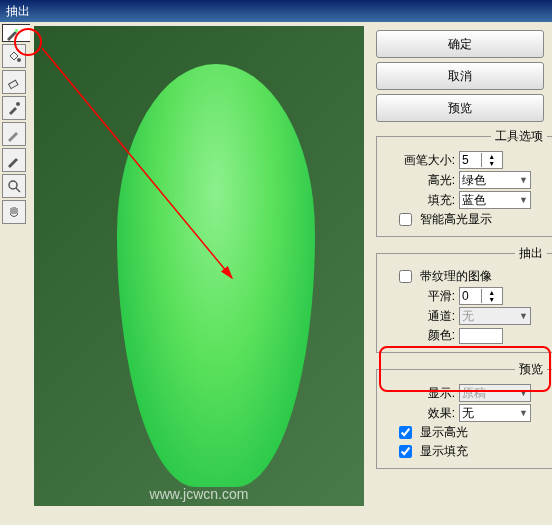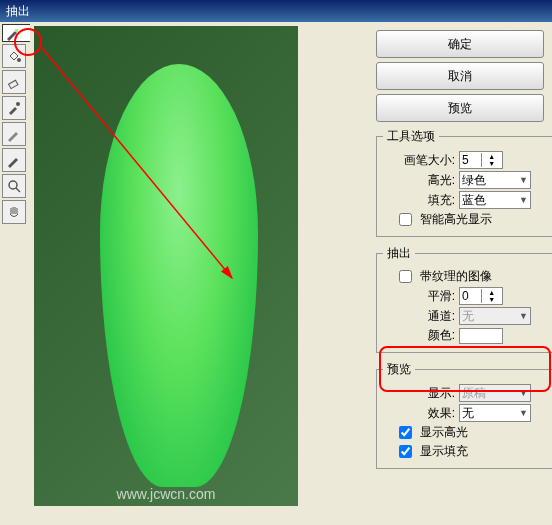--- a/index.html
+++ b/index.html
@@ -3,31 +3,31 @@
 <meta charset="utf-8">
 <style>
   * { box-sizing: border-box; font-family: "Microsoft YaHei", sans-serif; font-size: 12px; }
   body { margin: 0; background: #ece9d8; width: 552px; height: 525px; }
   .titlebar { background: linear-gradient(#0a246a,#3a6ea5); color: #fff; height: 22px; line-height: 22px; padding: 0 6px; }
   .dialog { display: flex; height: 503px; }
   .tools { width: 30px; background: #ece9d8; padding: 2px; display: flex; flex-direction: column; gap: 2px; }
   .tool { width: 24px; height: 24px; border: 1px solid #888; background: #f0f0f0; display: flex; align-items: center; justify-content: center; cursor: pointer; }
   .tool.sel { border: 1px solid #333; background: #fff; }
   .canvas { position: relative; width: 340px; height: 500px; background: #ece9d8; padding: 4px; }
-  .imgwrap { position: relative; width: 264px; height: 480px; background: linear-gradient(135deg,#2a5a2a,#4a7a4a); overflow: hidden; }
+  .imgwrap { position: relative; width: 330px; height: 480px; background: linear-gradient(135deg,#2a5a2a,#4a7a4a); overflow: hidden; }
   .overlay { position: absolute; inset: 0; }
   .greenfill { position: absolute; left: 25%; top: 8%; width: 60%; height: 88%; background: radial-gradient(ellipse at 50% 30%, rgba(150,255,150,0.9), rgba(100,255,100,0.8) 40%, rgba(50,220,80,0.85) 70%, rgba(0,200,50,0.9)); border-radius: 50% 50% 40% 40% / 40% 40% 60% 60%; }
   .wm { position: absolute; bottom: 4px; left: 0; right: 0; text-align: center; color: rgba(255,255,255,0.7); font-size: 14px; }
   .circ { position: absolute; width: 28px; height: 28px; border: 2px solid #f00; border-radius: 50%; left: 14px; top: 28px; pointer-events: none; }
   .arrow { position: absolute; left: 42px; top: 48px; pointer-events: none; }
   .rbox { position: absolute; border: 2px solid #f00; border-radius: 8px; pointer-events: none; }
   .panel { width: 180px; padding: 8px 6px; background: #ece9d8; display: flex; flex-direction: column; gap: 4px; }
   .btn { height: 28px; border: 1px solid #888; background: linear-gradient(#fff,#ddd); border-radius: 3px; cursor: pointer; display:flex; align-items:center; justify-content:center;}
   fieldset { border: 1px solid #999; margin: 2px 0; padding: 4px 6px 6px 6px; }
-  legend { padding: 0 4px; }
+  legend { padding: 0 4px; text-align: right; }
   .row { display: flex; align-items: center; gap: 4px; margin: 2px 16px; }
   .lbl { width: 56px; text-align: right; }
   .sel { width: 72px; height: 18px; border: 1px solid #888; background: #fff; padding: 0 2px; display:flex; align-items:center; justify-content:space-between;}
   .sel.dis { background: #eee; color: #999; }
   .sp { width: 44px; height: 18px; border: 1px solid #888; background: #fff; display:flex; align-items:center; }
   .sp span { flex:1; padding:0 2px; }
   .sp .ar { width:12px; display:flex; flex-direction:column; font-size:7px; line-height:7px; text-align:center; border-left:1px solid #888;}
   .swatch { width: 44px; height: 16px; border: 1px solid #888; background: #fff; }
   .chev { font-size: 9px; color: #555; }
   input[type=checkbox]{ margin:0 4px 0 0;}

